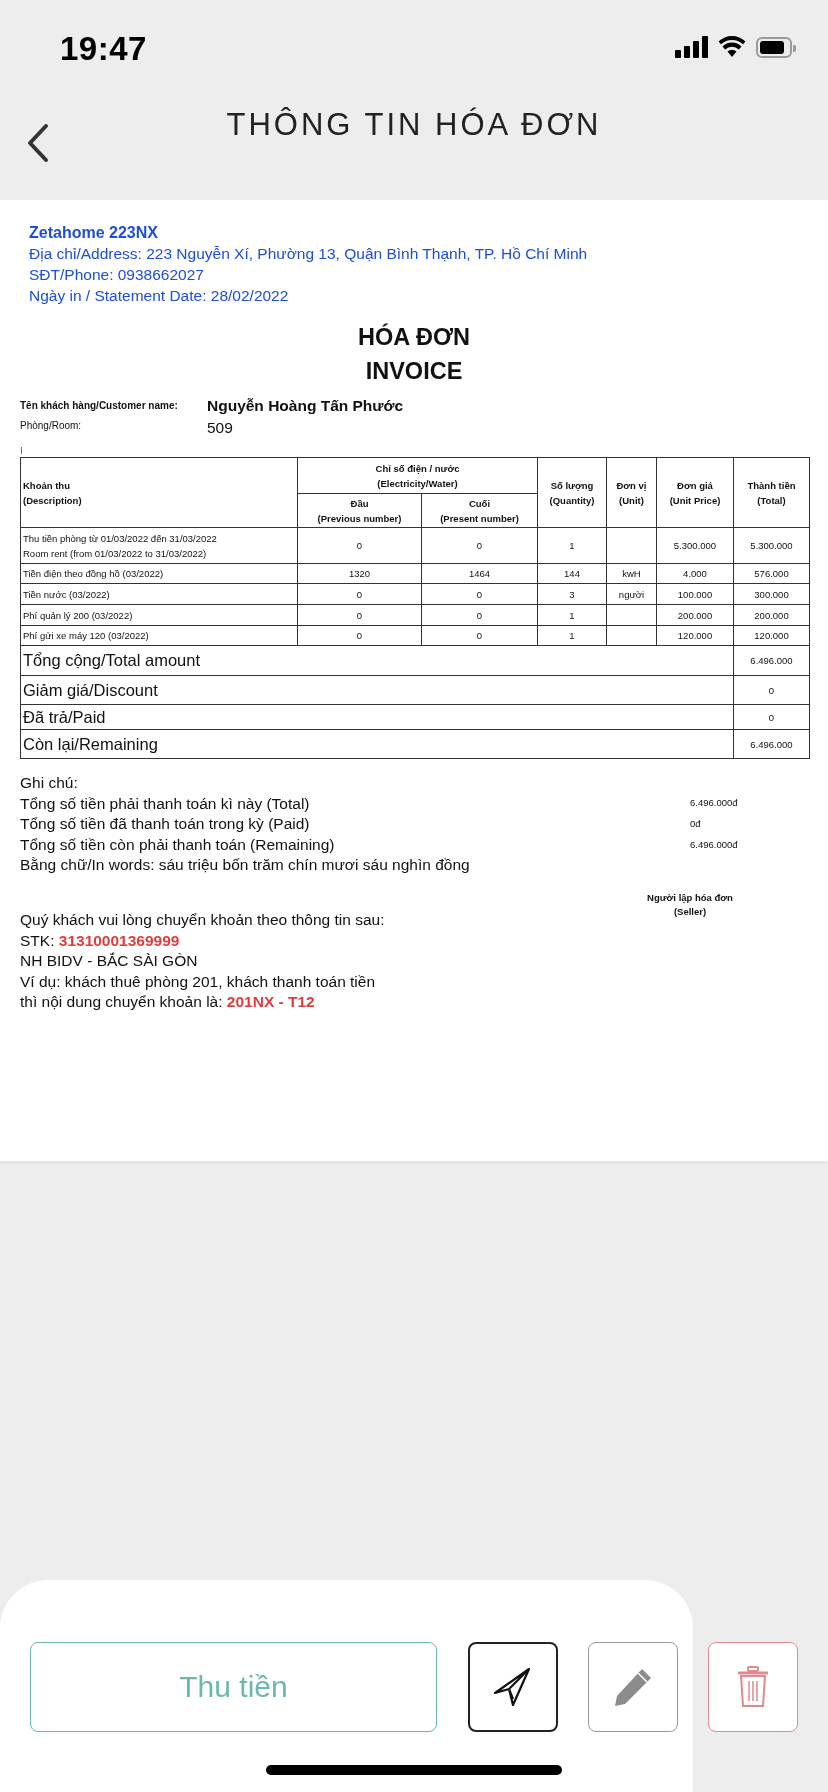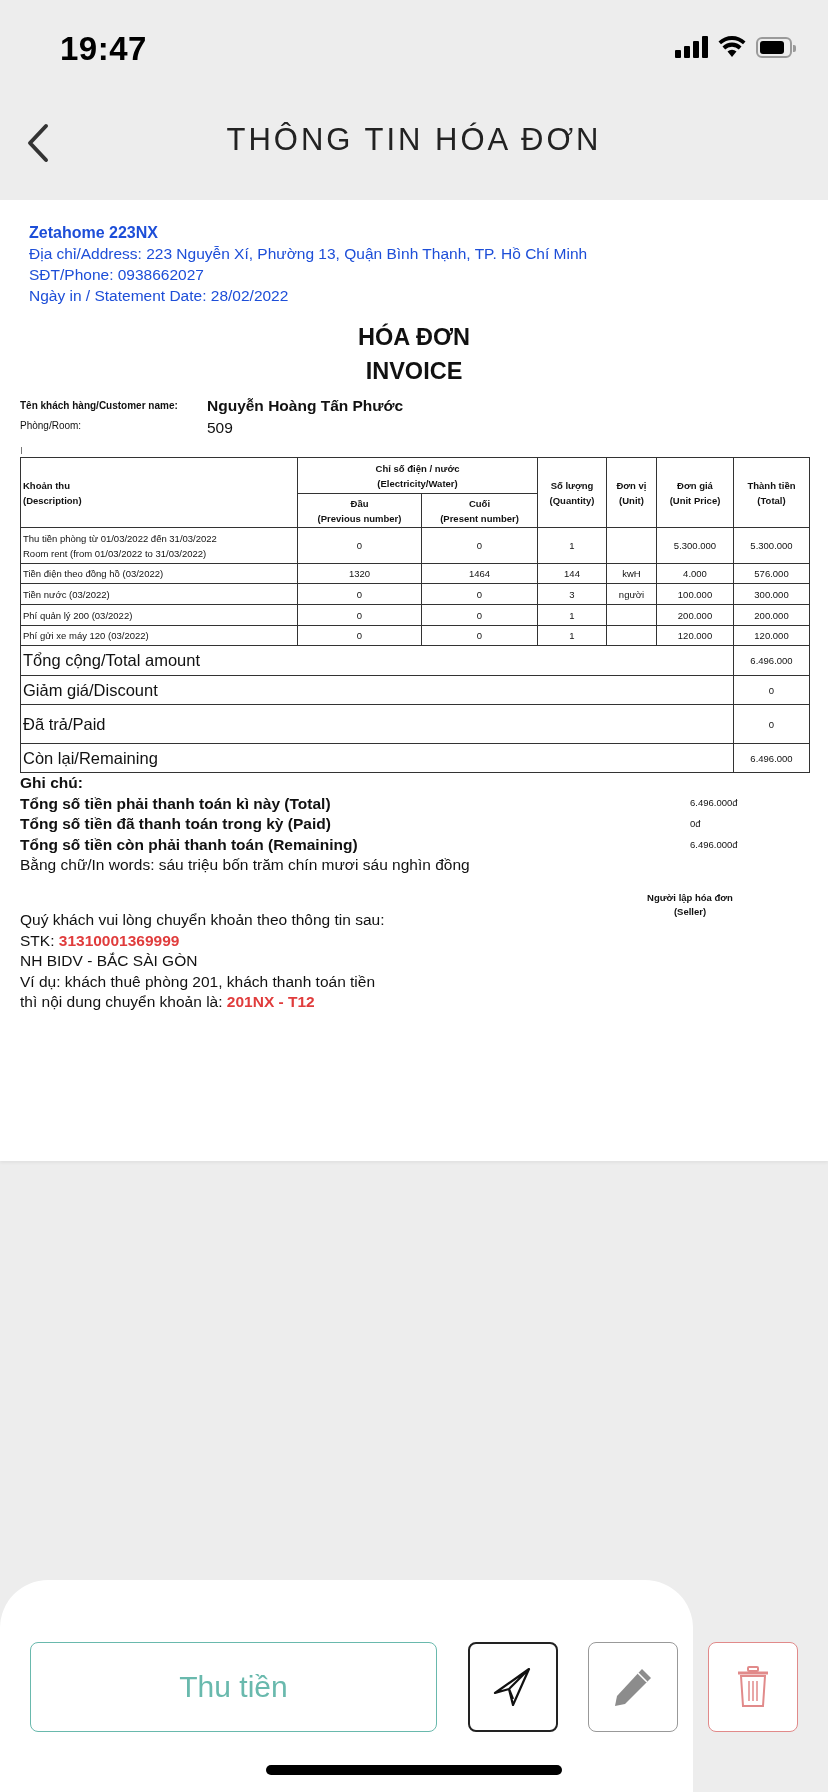--- a/index.html
+++ b/index.html
@@ -12,42 +12,42 @@
   .status-icons { position: absolute; right: 36px; top: 36px; display: flex; align-items: center; gap: 10px; }
   .signal { display: flex; align-items: flex-end; gap: 3px; height: 22px; }
   .signal span { width: 6px; background: #000; border-radius: 1px; display: block; }
   .battery { width: 36px; height: 21px; border: 2px solid #9a9a9a; border-radius: 6px; padding: 2px; position: relative; }
   .battery-fill { width: 24px; height: 100%; background: #000; border-radius: 3px; }
   .battery:after { content: ""; position: absolute; right: -6px; top: 6px; width: 3px; height: 7px; background: #9a9a9a; border-radius: 0 2px 2px 0; }
 
   
   .nav-bar { position: absolute; top: 96px; left: 0; width: 828px; height: 104px; }
   .back-btn { position: absolute; left: 20px; top: 22px; width: 40px; height: 50px; cursor: pointer; }
-  .nav-title { position: absolute; left: 0; right: 0; top: 26px; text-align: center; font-size: 31px; letter-spacing: 3px; color: #222; }
+  .nav-title { position: absolute; left: 0; right: 0; top: 11px; text-align: center; font-size: 31px; letter-spacing: 3px; color: #222; }
 
   
   .invoice { position: absolute; top: 200px; left: 0; width: 828px; height: 961px; background: #ffffff; box-shadow: 0 2px 3px rgba(0,0,0,0.05); }
   .company { position: absolute; left: 29px; top: 22px; font-size: 15.5px; line-height: 21px; color: #1d4ed8; }
   .company .name { font-weight: bold; font-size: 16px; }
   .inv-title { position: absolute; left: 0; width: 828px; top: 120px; text-align: center; font-weight: bold; font-size: 23.5px; line-height: 34px; }
   .cust-label { position: absolute; left: 20px; font-size: 10px; }
   .cust-label.b { font-weight: bold; }
   .cust-value { position: absolute; left: 207px; font-size: 15.5px; }
   .cust-value.b { font-weight: bold; }
   .tick { position: absolute; left: 21px; top: 247px; width: 1px; height: 7px; background: #777; }
 
   table.items { position: absolute; left: 20px; top: 257px; width: 789px; border-collapse: collapse; table-layout: fixed; }
   table.items td, table.items th { border: 1px solid #333; font-size: 9.5px; text-align: center; vertical-align: middle; padding: 0 2px; line-height: 15px; font-weight: normal; }
   table.items th { font-weight: bold; }
   table.items th.left, table.items td.left { text-align: left; padding-left: 2px; }
   .sum-label { font-weight: bold; font-size: 16.5px !important; text-align: left !important; padding-left: 2px !important; }
   .sum-val { font-weight: bold; font-size: 9.5px; }
 
   .notes { position: absolute; left: 20px; top: 573px; font-size: 15.5px; line-height: 20.5px; }
-  .notes .b { font-weight: bold; }
+  .notes .b { font-weight: normal; }
   .note-vals { position: absolute; left: 690px; top: 592px; font-size: 9.5px; line-height: 21px; }
   .seller { position: absolute; left: 620px; top: 691px; width: 140px; text-align: center; font-size: 9.5px; font-weight: bold; line-height: 14px; }
   .payment { position: absolute; left: 20px; top: 710px; font-size: 15.5px; line-height: 20.5px; }
   .red { color: #e03c3c; font-weight: bold; }
 
   
   .bottom-sheet { position: absolute; left: 0; top: 1580px; width: 693px; height: 212px; background: #ffffff; border-radius: 48px 48px 0 0; }
   .btn { position: absolute; top: 62px; height: 90px; border-radius: 8px; background: #fff; cursor: pointer; display: flex; align-items: center; justify-content: center; }
   .btn-collect { left: 30px; width: 407px; border: 1.5px solid #69b9ad; color: #69b9ad; font-size: 30px; }
   .btn-send { left: 468px; width: 90px; border: 2px solid #222; }
@@ -204,21 +204,21 @@
     </tr>
 
     <tr style="height:30px">
       <td colspan="6" class="sum-label">Tổng cộng/Total amount</td>
       <td class="sum-val">6.496.000</td>
     </tr>
     <tr style="height:29px">
       <td colspan="6" class="sum-label">Giảm giá/Discount</td>
       <td class="sum-val">0</td>
     </tr>
-    <tr style="height:39px">
+    <tr style="height:25px">
       <td colspan="6" class="sum-label">Đã trả/Paid</td>
       <td class="sum-val">0</td>
     </tr>
     <tr style="height:29px">
       <td colspan="6" class="sum-label">Còn lại/Remaining</td>
       <td class="sum-val">6.496.000</td>
     </tr>
   </tbody>
     </table>
 

